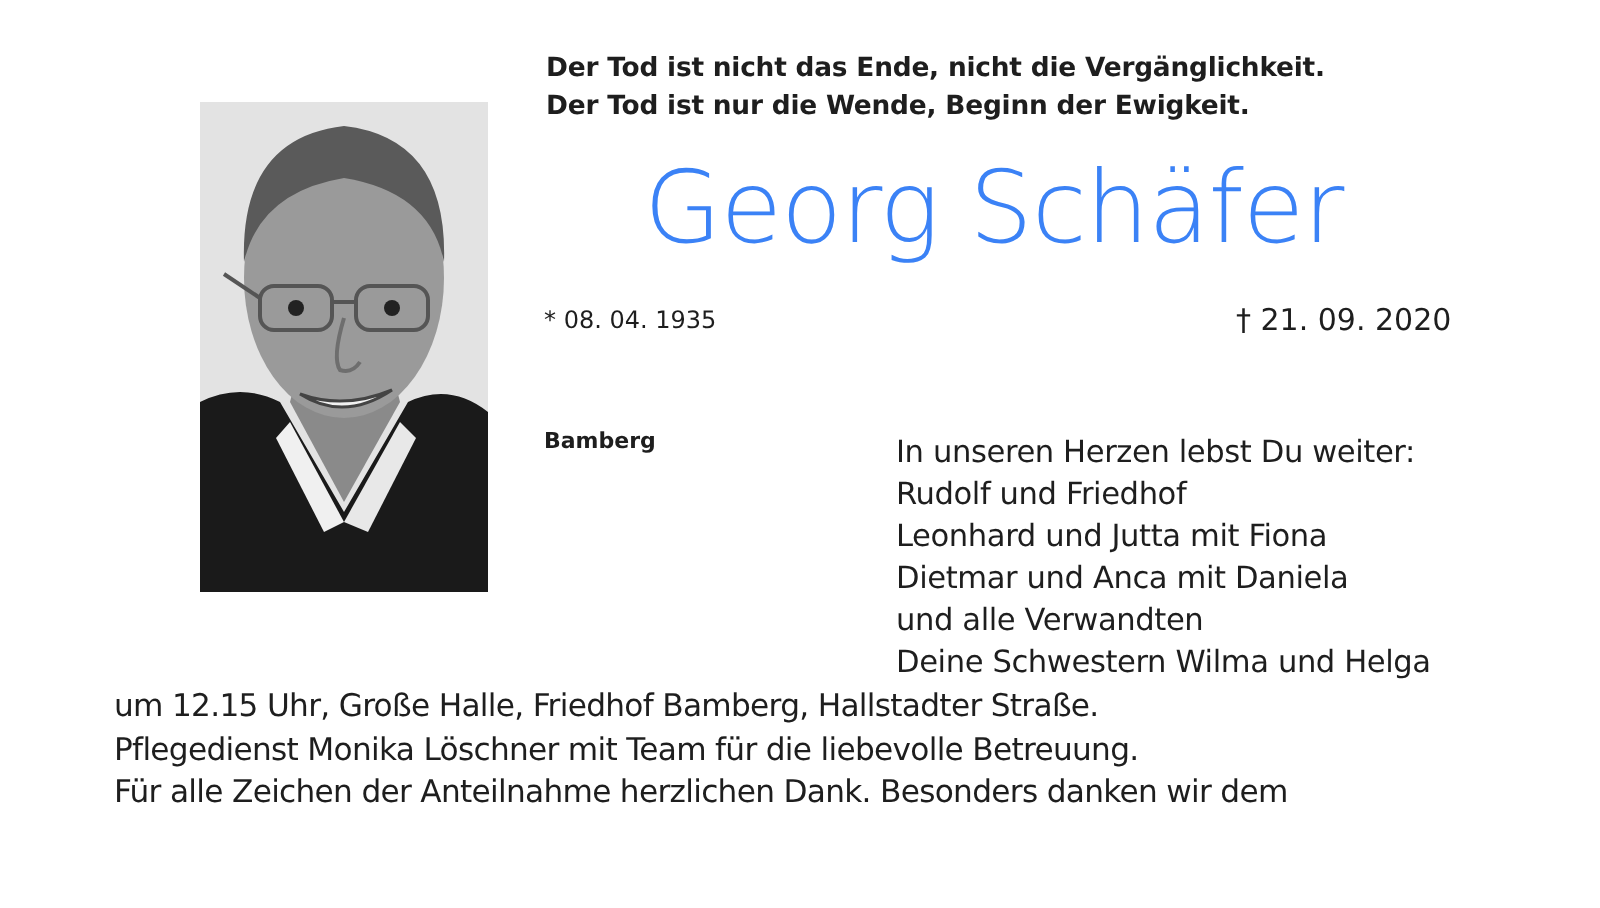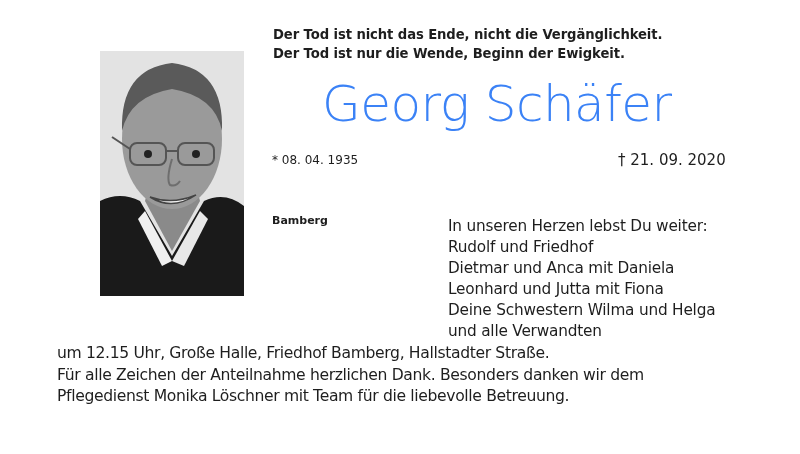--- a/index.html
+++ b/index.html
@@ -77,28 +77,28 @@
 <div class="died">† 21. 09. 2020</div>
 
 <div class="place">Bamberg</div>
 
 <div class="family">
   <span class="line">In unseren Herzen lebst Du weiter:</span>
   <span class="line">
     <b>Rudolf</b><span> und </span><b>Friedhof</b>
   </span>
   <span class="line">
-    <b>Dietmar</b><span> und </span><b>Anca</b><span> mit </span><b>Daniela</b>
-  </span>
-  <span class="line">
     <b>Leonhard</b><span> und </span><b>Jutta</b><span> mit </span><b>Fiona</b>
   </span>
   <span class="line">
+    <b>Dietmar</b><span> und </span><b>Anca</b><span> mit </span><b>Daniela</b>
+  </span>
+  <span class="line">und alle Verwandten</span>
+  <span class="line">
     <span>Deine Schwestern </span><b>Wilma</b><span> und </span><b>Helga</b>
   </span>
-  <span class="line">und alle Verwandten</span>
 </div>
 
 <div class="footer">
   <span class="line">um 12.15 Uhr, Große Halle, Friedhof Bamberg, Hallstadter Straße.</span>
+  <span class="line">Pflegedienst Monika Löschner mit Team für die liebevolle Betreuung.</span>
   <span class="line">Für alle Zeichen der Anteilnahme herzlichen Dank. Besonders danken wir dem</span>
-  <span class="line">Pflegedienst Monika Löschner mit Team für die liebevolle Betreuung.</span>
 </div>
 
 </body></html>

